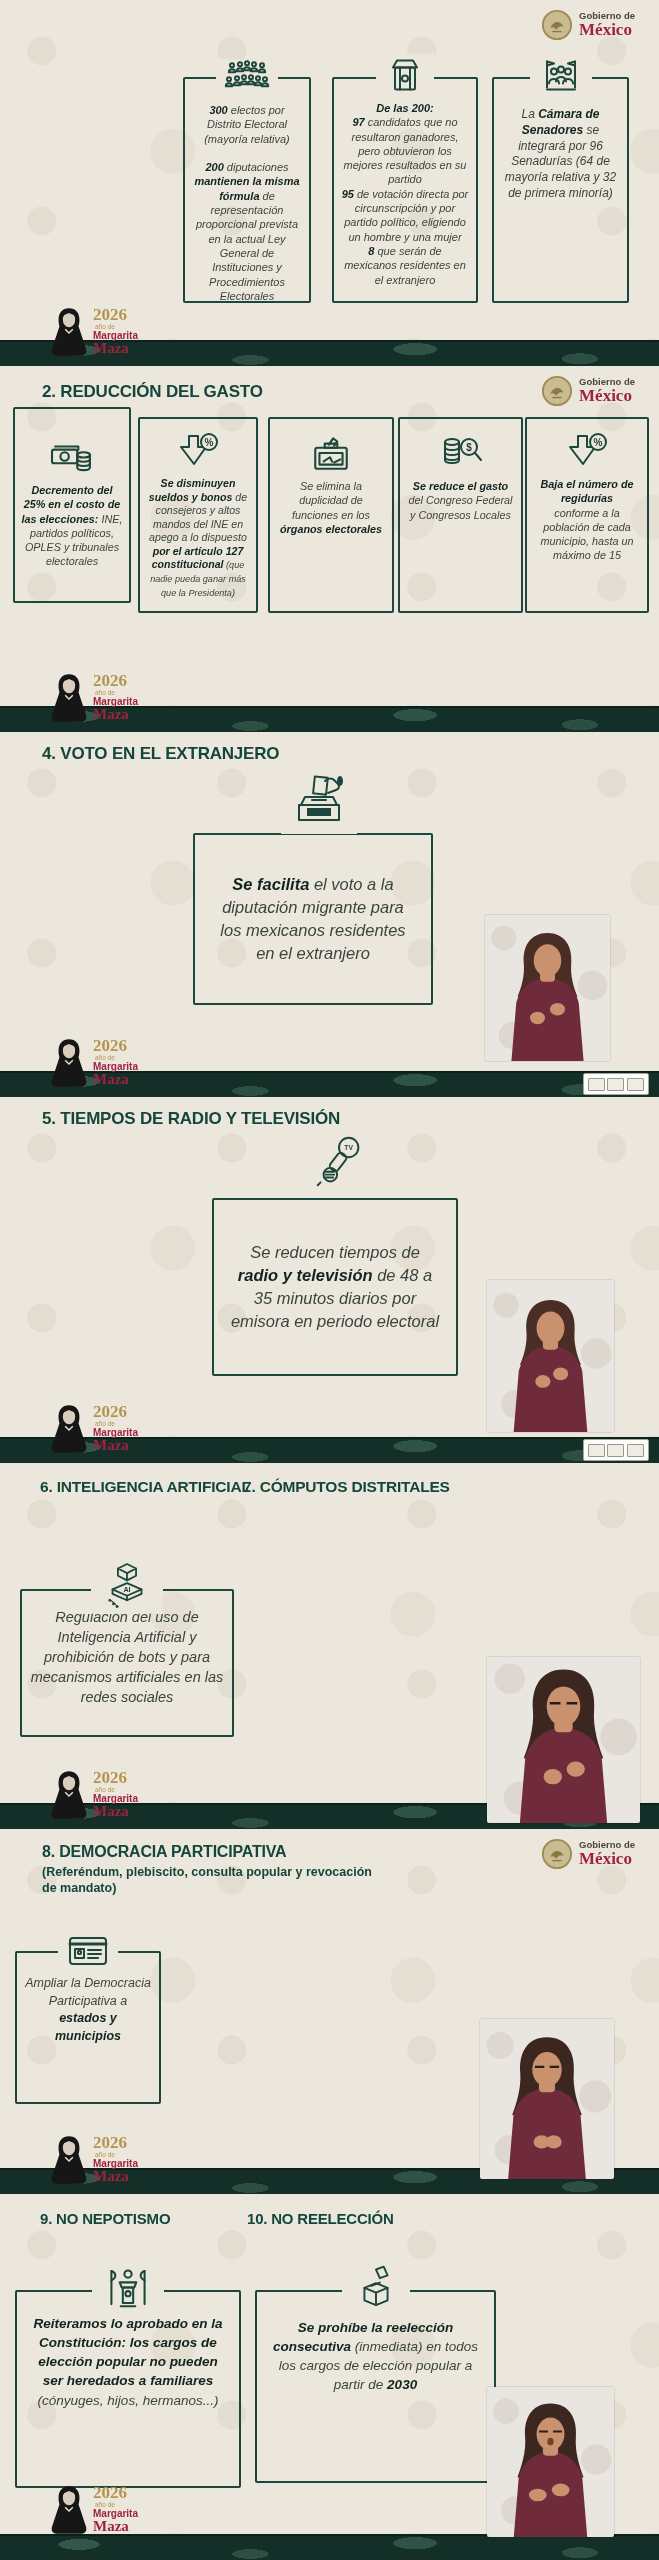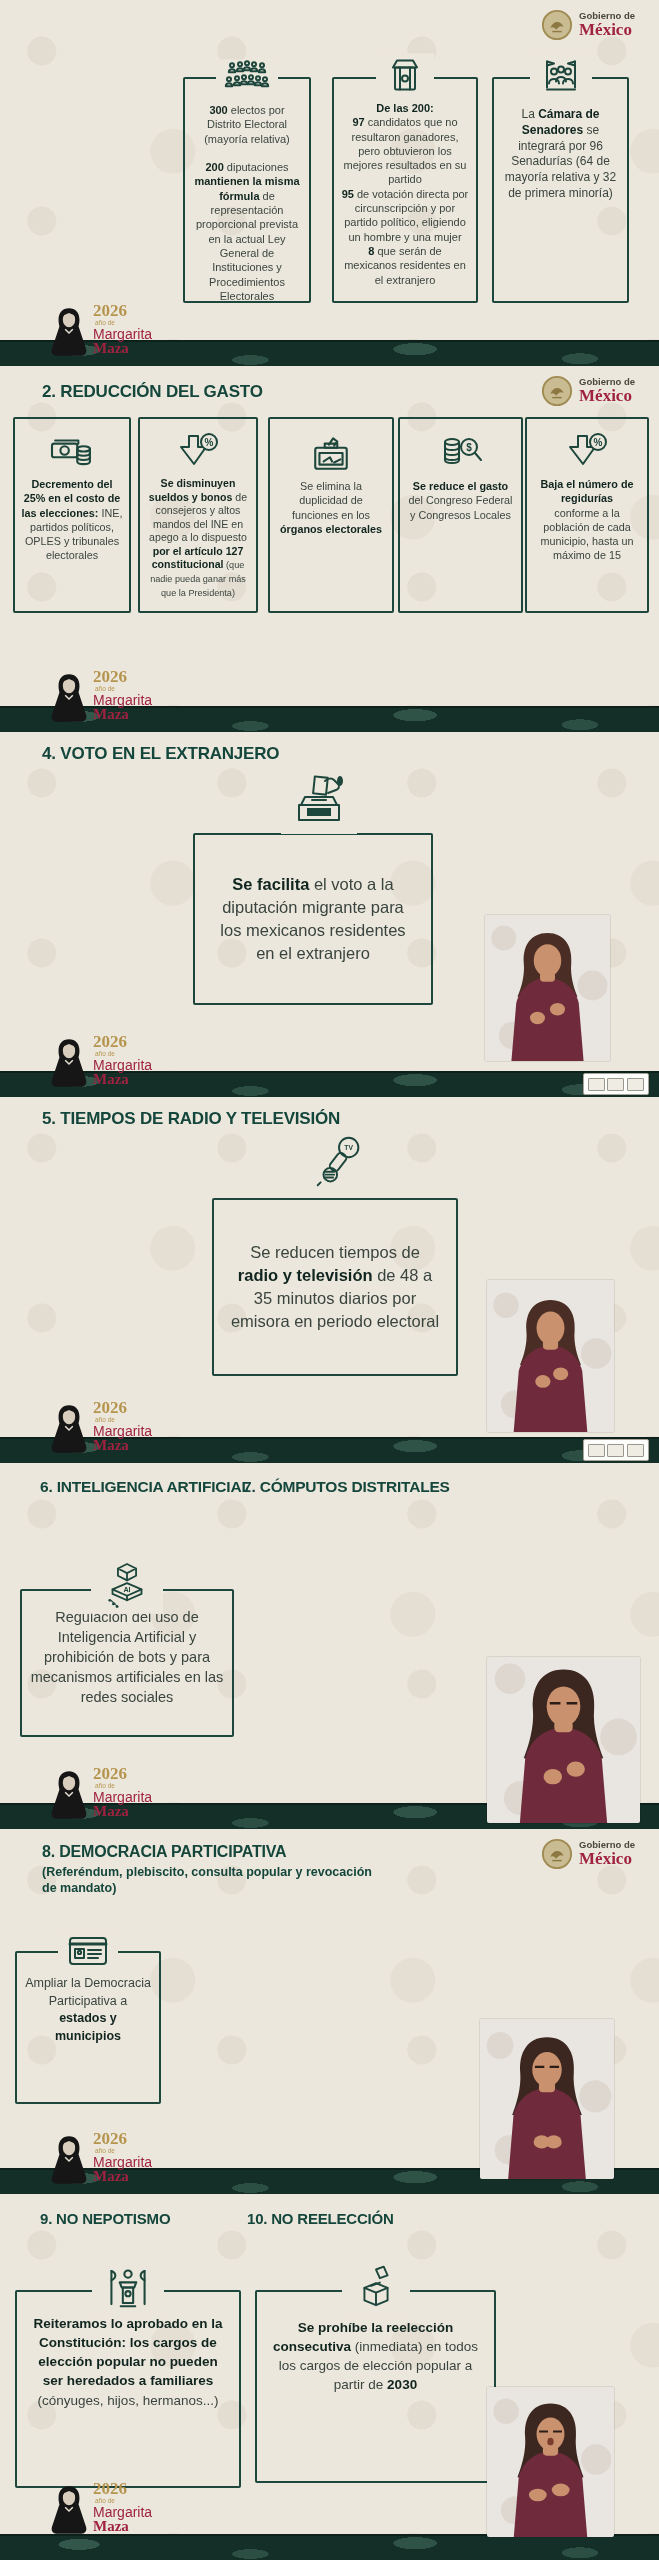--- a/index.html
+++ b/index.html
@@ -15,38 +15,38 @@
     background-color:#142f28;border-top:2px solid #0d211c;box-sizing:border-box;
     background-image:
       radial-gradient(ellipse 34px 9px at 12% 35%, rgba(96,146,124,0.40) 0 60%, transparent 61%),
       radial-gradient(ellipse 30px 8px at 38% 75%, rgba(96,146,124,0.32) 0 60%, transparent 61%),
       radial-gradient(ellipse 36px 10px at 63% 30%, rgba(96,146,124,0.36) 0 60%, transparent 61%),
       radial-gradient(ellipse 30px 9px at 88% 70%, rgba(96,146,124,0.32) 0 60%, transparent 61%);}
   .h{position:absolute;font-weight:800;color:#14463c;letter-spacing:-0.2px;z-index:3;}
   .sub{position:absolute;font-weight:700;color:#14463c;z-index:3;line-height:1.25;}
   .card,.bigbox{position:absolute;border:2px solid #1d463c;border-radius:2px;box-sizing:border-box;
     display:flex;flex-direction:column;align-items:center;text-align:center;color:#39443e;z-index:3;}
-  .rich{line-height:1.32;}
+  .rich{line-height:1.32;font-style:italic;}
   .b{font-weight:700;color:#10251f;}
   .sm{font-size:0.86em;}
   .topicon{position:absolute;top:0;left:50%;transform:translate(-50%,-58%);
     background:#ece7dc;padding:0 7px;line-height:0;z-index:4;}
   .inicon{line-height:0;margin:12px auto 6px;}
   .ic{stroke:#1d463c;fill:none;stroke-width:2;stroke-linecap:round;stroke-linejoin:round;}
   .icf{fill:#1d463c;stroke:none;}
   .icbg{fill:#ece7dc;}
   .ictxt{fill:#1d463c;stroke:none;font-weight:bold;font-family:"Liberation Sans",sans-serif;}
   .gob{position:absolute;top:9px;right:24px;display:flex;align-items:center;gap:6px;z-index:3;}
   .gob-l1{font-size:9.5px;font-weight:700;color:#4a463c;line-height:1;}
   .gob-l2{font-size:17px;font-weight:700;color:#9f2241;font-family:"Liberation Serif",serif;line-height:1.05;}
   .maza{position:absolute;left:50px;bottom:8px;display:flex;align-items:flex-end;gap:5px;z-index:4;}
   .maza-txt{line-height:1;padding-bottom:2px;}
   .maza-year{font-size:17px;font-weight:700;color:#b5944d;font-family:"Liberation Serif",serif;}
   .maza-sub{font-size:6.5px;color:#b5944d;margin:1px 0 1px 2px;}
-  .maza-n1{font-size:14px;font-weight:400;color:#9f2241;}
+  .maza-n1{font-size:10px;font-weight:700;color:#9f2241;}
   .maza-n2{font-size:15px;font-weight:700;color:#9f2241;font-family:"Liberation Serif",serif;}
   .interp{position:absolute;z-index:5;border-radius:2px;overflow:hidden;box-shadow:0 0 0 1px rgba(0,0,0,0.08);}
   .interp svg{display:block;width:100%;height:100%;}
   .mini{position:absolute;right:10px;bottom:2px;width:66px;height:22px;background:#fdfdfb;
     border:1px solid #a8a49a;border-radius:2px;z-index:6;display:flex;align-items:center;
     justify-content:space-around;padding:2px 3px;box-sizing:border-box;}
   .mini i{display:block;width:15px;height:11px;border:1px solid #9a978e;border-radius:1px;background:#efece4;}
 </style>
 </head>
 <body>
@@ -145,21 +145,21 @@
         <circle cx="17" cy="17" r="15" fill="#c9bc93" stroke="#a08b52" stroke-width="2"></circle>
         <path d="M10 20c3-8 11-8 14-1-4-2-6 1-8 3-2-3-4-3-6-2z" fill="#8d7843"></path>
         <path d="M12 24h10" stroke="#8d7843" stroke-width="1.5"></path>
       </svg>
       <div class="gob-txt">
         <div class="gob-l1">Gobierno de</div>
         <div class="gob-l2">México</div>
       </div>
     </div>
 
-    <div class="card" style="left:13px;top:51px;width:118px;height:196px;padding:0 6px">
+    <div class="card" style="left:13px;top:41px;width:118px;height:196px;padding:16px 6px">
       <span class="inicon">
         <svg width="50" height="40" viewBox="0 0 44 38" class="ic">
           <path d="M6 9h22v3"></path>
             <rect x="3" y="12" width="24" height="13" rx="2"></rect>
             <circle cx="15" cy="18.5" r="4"></circle>
           <ellipse cx="33" cy="17" rx="6" ry="2.5"></ellipse>
           <path d="M27 17v12c0 1.5 2.7 2.5 6 2.5s6-1 6-2.5V17"></path>
           <path d="M27 21c0 1.5 2.7 2.5 6 2.5s6-1 6-2.5M27 25c0 1.5 2.7 2.5 6 2.5s6-1 6-2.5"></path>
         </svg>
       </span>

